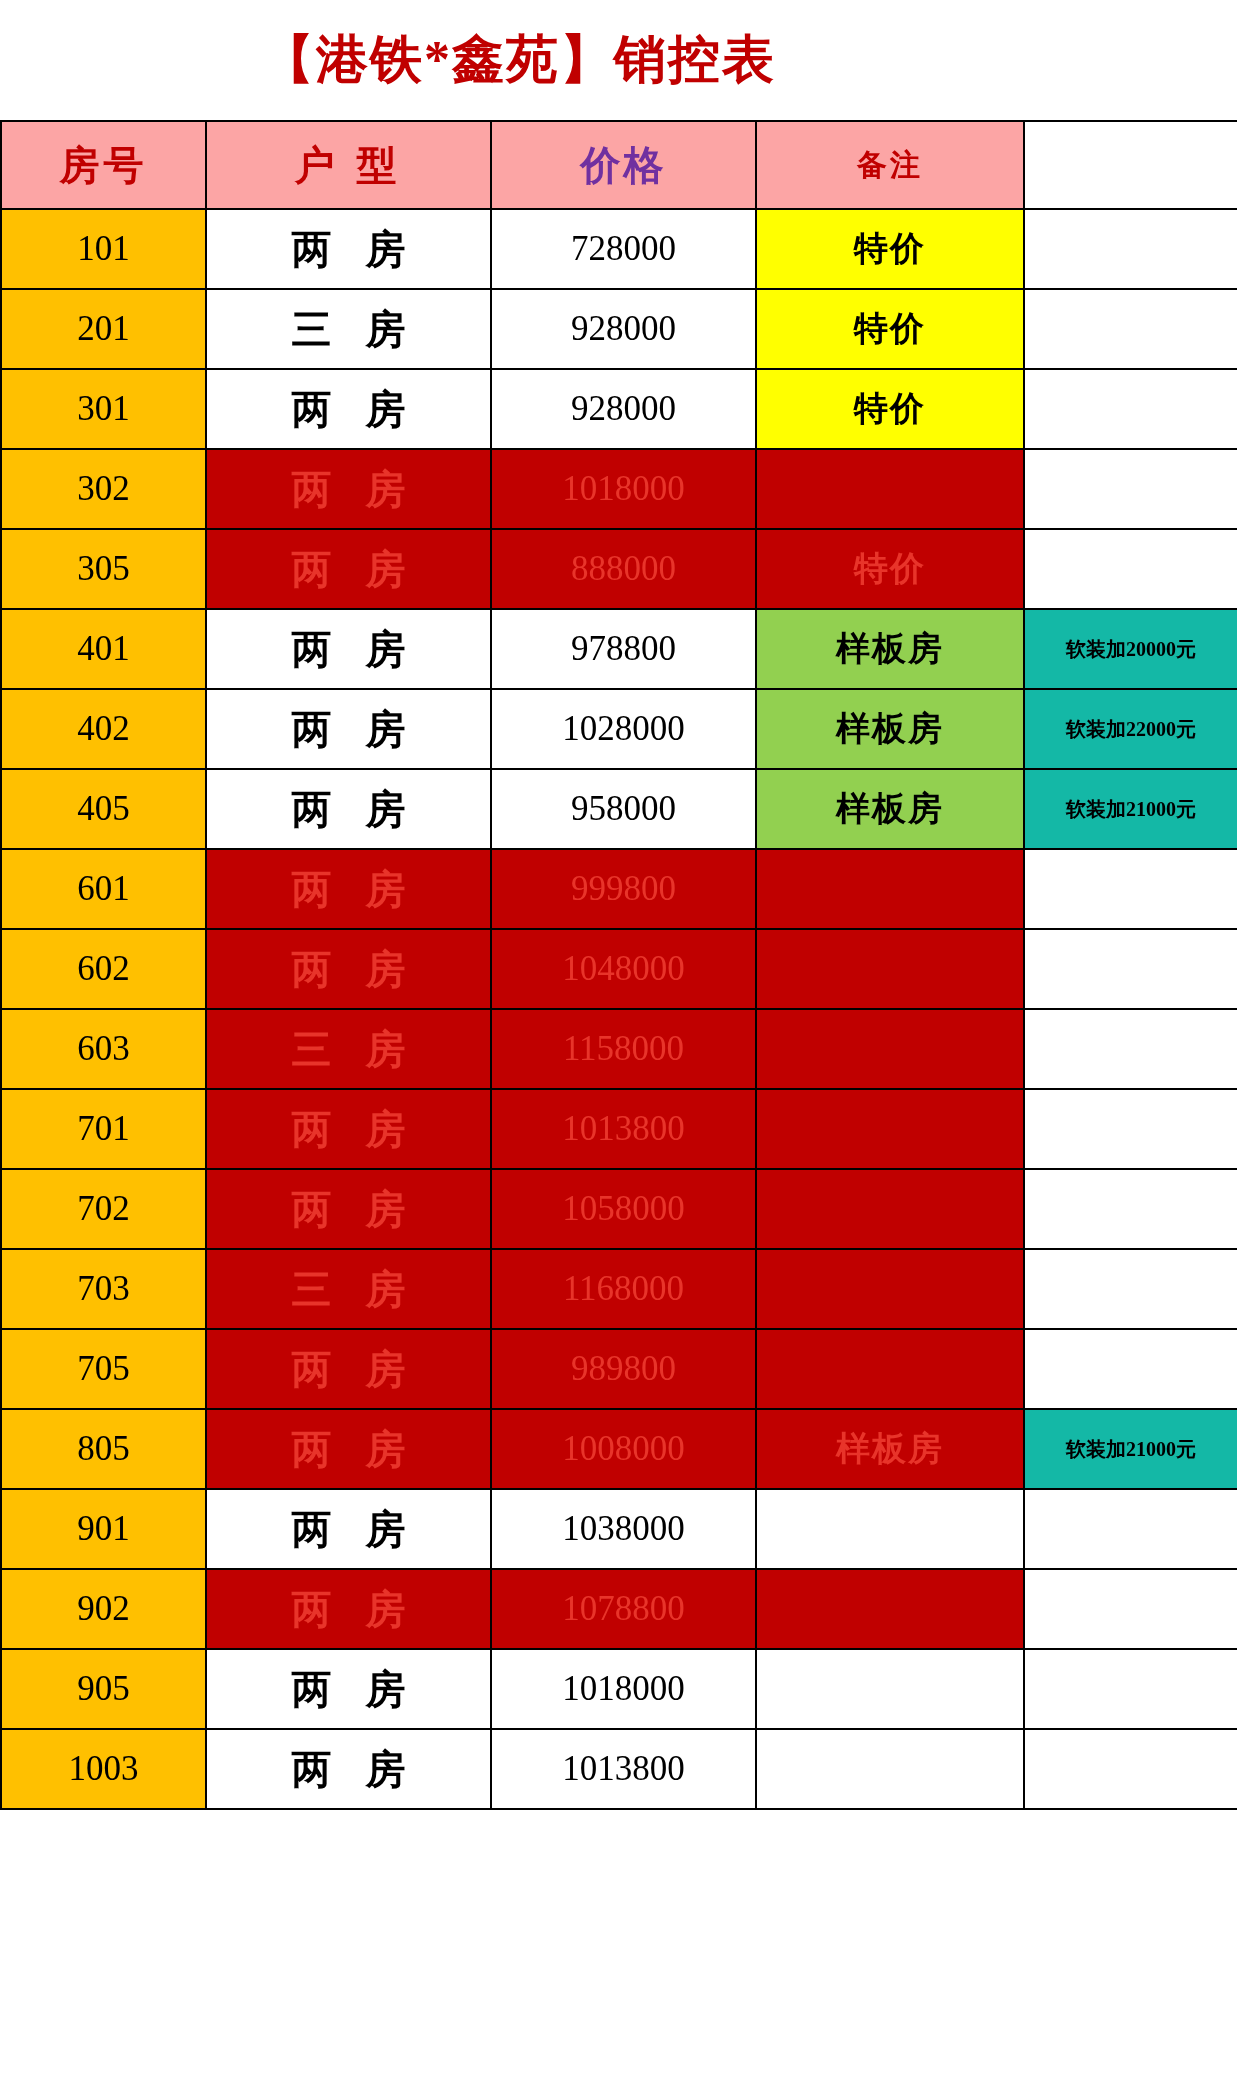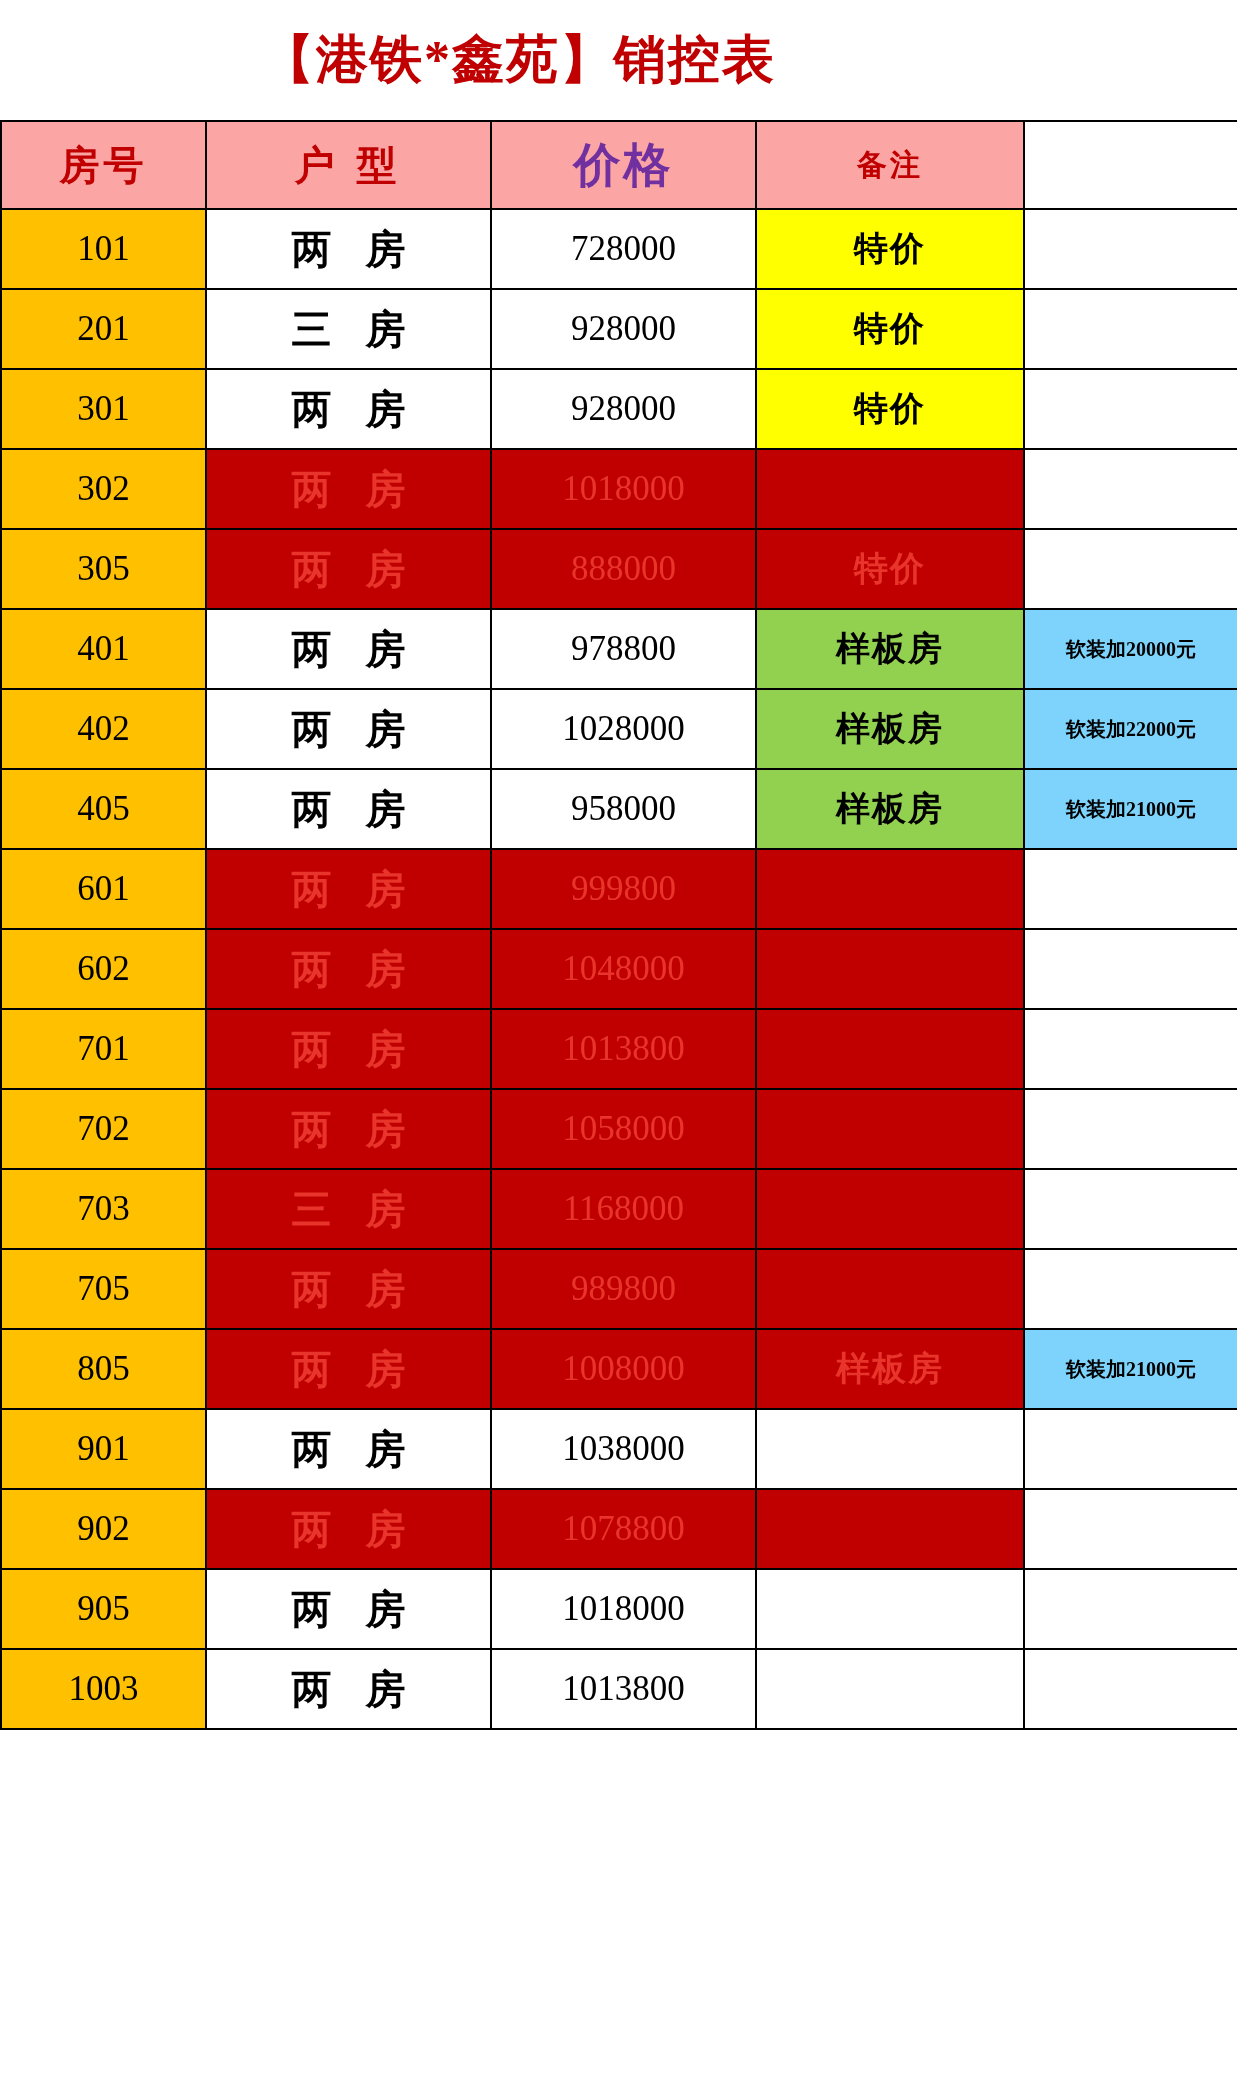--- a/index.html
+++ b/index.html
@@ -64,21 +64,21 @@
     letter-spacing: 4px;
   }
   .h-type {
     color: #c00000;
     font-size: 40px;
     font-weight: bold;
     letter-spacing: 6px;
   }
   .h-price {
     color: #7030a0;
-    font-size: 47px;
+    font-size: 40px;
     font-weight: bold;
     letter-spacing: 3px;
   }
   .h-note {
     color: #c00000;
     font-size: 30px;
     font-weight: bold;
     letter-spacing: 3px;
   }
   .h-blank { background: #ffffff !important; }
@@ -144,21 +144,21 @@
   td.note.model {
     background: #92d050;
     color: #000000;
     margin-left: 44px;
   }
   tr.sold td.note.model {
     background: #c00000;
     color: #e8342a;
   }
   td.extra.filled {
-    background: #7dd3fc;
+    background: #14b8a6;
     color: #000000;
   }
   .footer {
     border: 2px solid #000000;
     border-top: none;
     padding: 10px 8px 14px 8px;
     color: #c00000;
     font-size: 28px;
     font-weight: bold;
     line-height: 1.42;
@@ -257,20 +257,27 @@
           <td class="extra"></td>
         </tr>
         <tr class="sold">
           <td class="room">602</td>
           <td class="type">两 房</td>
           <td class="price">1048000</td>
           <td class="note"></td>
           <td class="extra"></td>
         </tr>
         <tr class="sold">
+          <td class="room">603</td>
+          <td class="type">三 房</td>
+          <td class="price">1158000</td>
+          <td class="note"></td>
+          <td class="extra"></td>
+        </tr>
+        <tr class="sold">
           <td class="room">701</td>
           <td class="type">两 房</td>
           <td class="price">1013800</td>
           <td class="note"></td>
           <td class="extra"></td>
         </tr>
         <tr class="sold">
           <td class="room">702</td>
           <td class="type">两 房</td>
           <td class="price">1058000</td>

